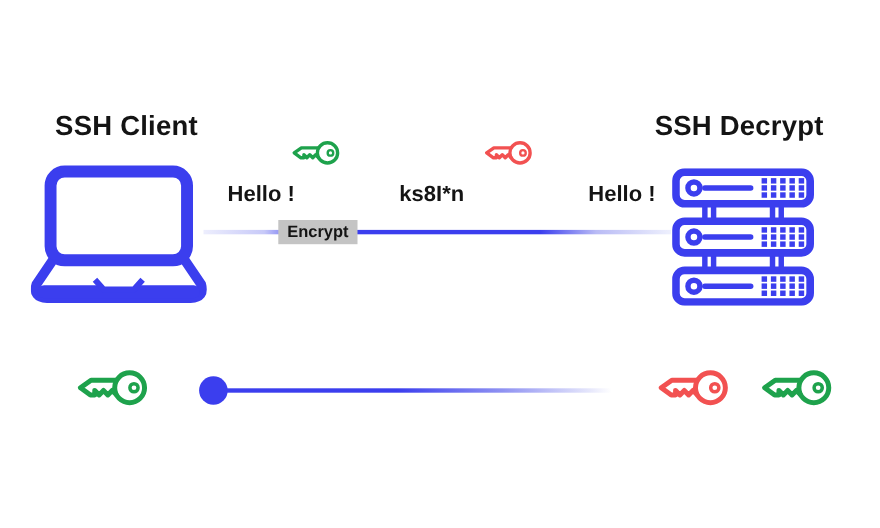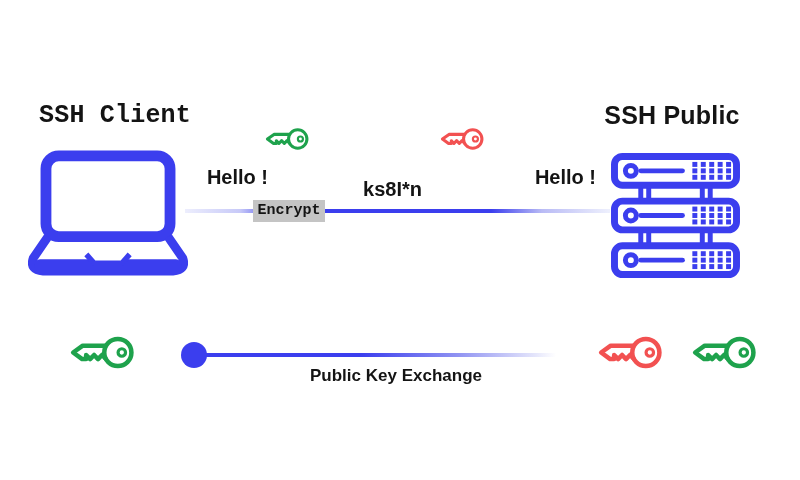--- a/index.html
+++ b/index.html
@@ -10,21 +10,21 @@
   .abs{position:absolute;}
   .title{
     font-size:25px;font-weight:700;letter-spacing:0.2px;text-align:center;color:var(--ink,#141414);
   }
   .msg{
     font-size:20px;font-weight:700;text-align:right;color:var(--ink,#141414);
   }
   .tagbox{
     background:var(--label_bg,#c4c4c4);color:var(--ink,#141414);
     font-size:15px;font-weight:700;text-align:center;line-height:22px;
-    width:72px;height:22px;font-family:Liberation Mono, monospace;
+    width:72px;height:22px;
   }
   .topline{
     left:185px;top:209px;width:425px;height:4px;
     background:linear-gradient(90deg,#edeefd 0%,#c7c9f8 13%,var(--blue,#3b3eee) 22%,var(--blue,#3b3eee) 72%,#b9bbf5 84%,#eef0fd 100%);
   }
   .bottomline{
     left:201px;top:353px;width:355px;height:4px;
     background:linear-gradient(90deg,var(--blue,#3b3eee) 0%,var(--blue,#3b3eee) 45%,#8f92f2 72%,#e4e5fb 94%,rgba(255,255,255,0) 100%);
   }
   .dot{
@@ -70,22 +70,22 @@
         <rect class="fl" x="90.5" y="22" width="5" height="5"></rect>
         <rect class="fl" x="99" y="22" width="5" height="5"></rect>
         <rect class="fl" x="107.5" y="22" width="5" height="5"></rect>
         <rect class="fl" x="116" y="22" width="5" height="5"></rect>
     </g>
   </defs>
 </svg>
 
 <div class="stage">
 
-  <div class="abs title" style="left:30px;top:101px;width:170px;font-family:Liberation Mono, monospace;">SSH Client</div>
-  <div class="abs title" style="left:587px;top:101px;width:170px;">SSH Public</div>
+  <div class="abs title" style="left:30px;top:101px;width:170px;">SSH Client</div>
+  <div class="abs title" style="left:587px;top:101px;width:170px;">SSH Decrypt</div>
 
   <svg class="abs blueart" style="left:28px;top:150px" width="160" height="128" viewBox="0 0 160 130">
     <rect class="ln" x="17" y="6" width="126" height="82" rx="13" stroke-width="11"></rect>
     <path class="ln" stroke-width="9" stroke-linejoin="round" d="M19 88 L4 110 Q0 122 14 123 H146 Q160 122 156 110 L141 88"></path>
     <line class="ln" x1="11" y1="117" x2="149" y2="117" stroke-width="12" stroke-linecap="round"></line>
     <path d="M58 106 L66 115 H94 L102 106" fill="#ffffff" stroke="currentColor" stroke-width="5.5" stroke-linejoin="round"></path>
   </svg>
 
   <svg class="abs blueart" style="left:611px;top:153px" width="129" height="125" viewBox="0 0 130 126">
     <line class="ln" x1="30" y1="32" x2="30" y2="50" stroke-width="5"></line>
@@ -97,39 +97,38 @@
     <line class="ln" x1="92" y1="77" x2="92" y2="95" stroke-width="5"></line>
     <line class="ln" x1="100" y1="77" x2="100" y2="95" stroke-width="5"></line>
     <use href="#rack-unit" y="0"></use>
     <use href="#rack-unit" y="45"></use>
     <use href="#rack-unit" y="90"></use>
   </svg>
 
   <div class="abs topline"></div>
 
   <div class="abs msg" style="left:192px;top:166px;width:76px;">Hello !</div>
-  <div class="abs msg" style="left:346px;top:166px;width:76px;margin-top:12px;">ks8I*n</div>
+  <div class="abs msg" style="left:346px;top:166px;width:76px;">ks8I*n</div>
   <div class="abs msg" style="left:520px;top:166px;width:76px;">Hello !</div>
 
   <div class="abs tagbox" style="left:253px;top:200px;">Encrypt</div>
 
   <svg class="abs key green" style="left:264px;top:124px" width="46" height="30" viewBox="0 0 60 38">
       <use href="#key-shape"></use>
     </svg>
   <svg class="abs key red" style="left:439px;top:124px" width="46" height="30" viewBox="0 0 60 38">
       <use href="#key-shape"></use>
     </svg>
 
   <svg class="abs key green" style="left:64px;top:331px" width="76" height="43" viewBox="0 0 60 38">
       <use href="#key-shape"></use>
     </svg>
 
   <div class="abs dot"></div>
   <div class="abs bottomline"></div>
-  <div class="abs exchange-label">Public Key Exchange</div>
 
   <svg class="abs key red" style="left:591px;top:331px" width="78" height="43" viewBox="0 0 60 38">
       <use href="#key-shape"></use>
     </svg>
   <svg class="abs key green" style="left:685px;top:331px" width="78" height="43" viewBox="0 0 60 38">
       <use href="#key-shape"></use>
     </svg>
 
 </div>
 

